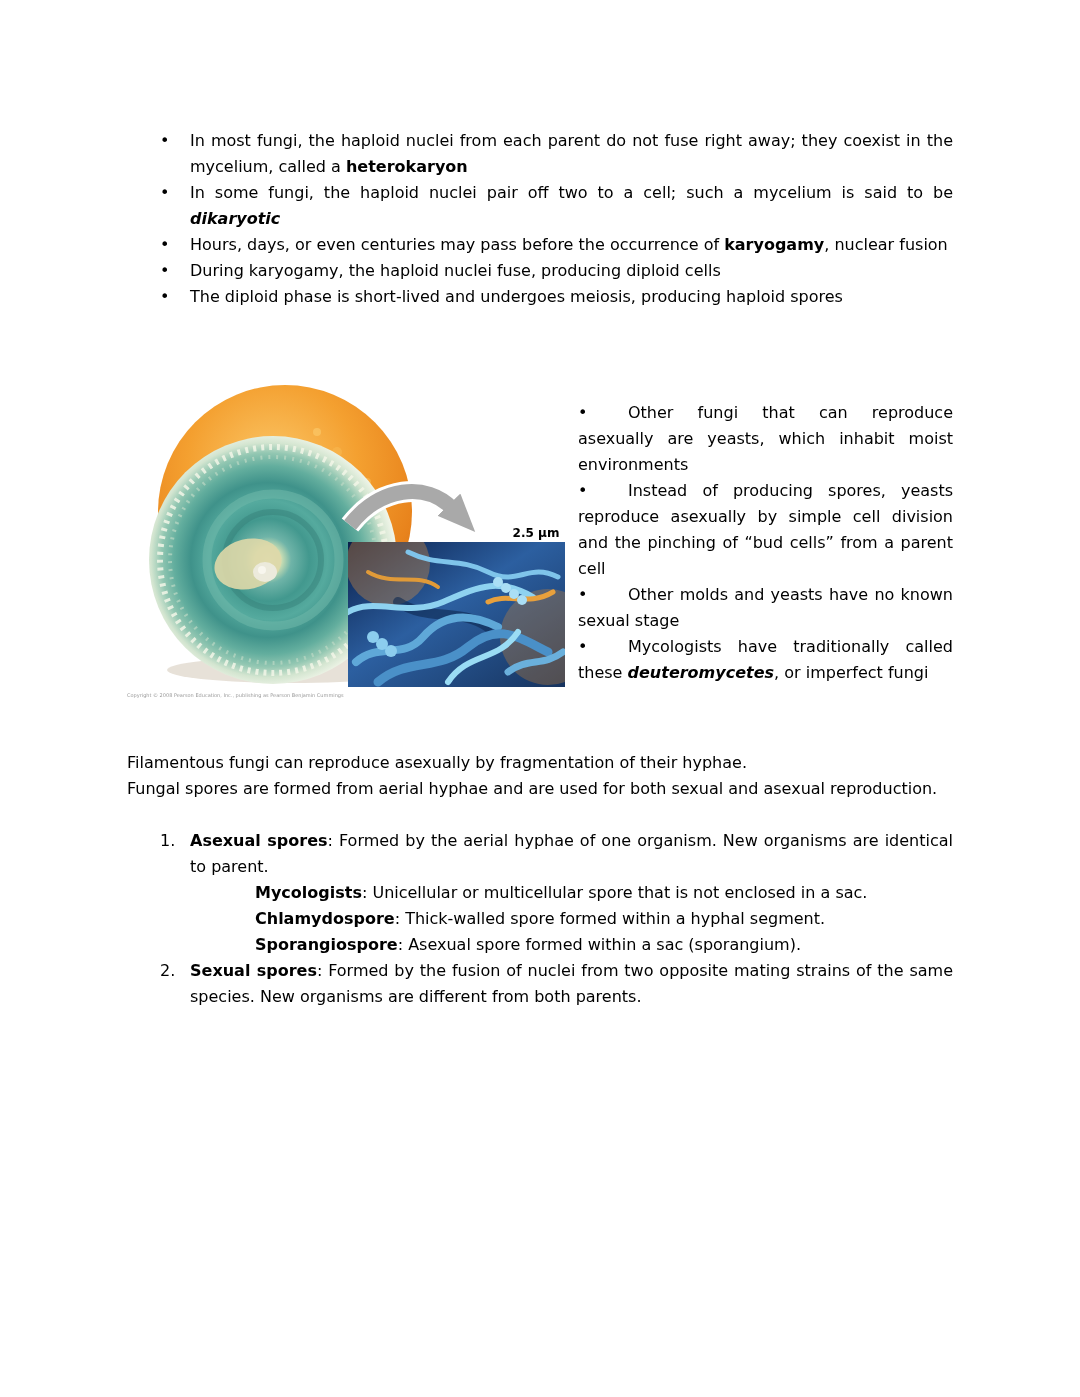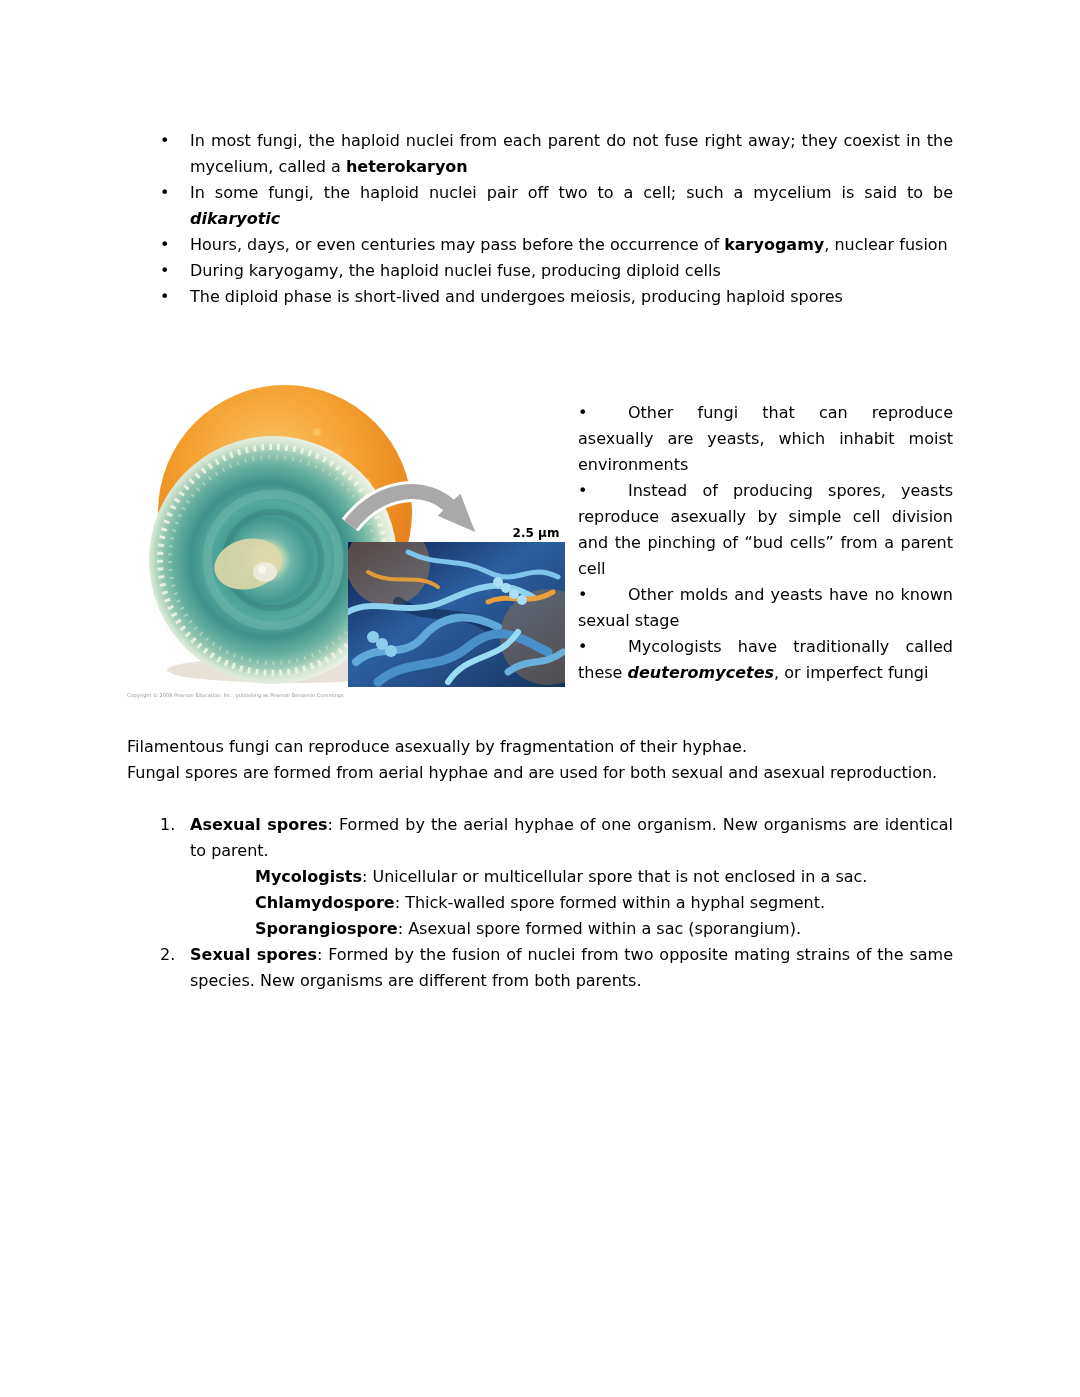--- a/index.html
+++ b/index.html
@@ -25,21 +25,21 @@
   .scale-label svg { display:block; margin:1px auto 0 auto; }
   .fig-copyright { position:absolute; left:0; top:310px; font-size:5px; line-height:6px; color:#9a9a9a; width:220px; }
 
   .right-col { position:absolute; left:451px; top:18px; width:375px; }
   .rbullet { text-align:justify; }
   .rbullet .bdot { display:inline-block; width:50px; }
   .section-heading { font-weight:700; text-decoration:underline; }
 
   
   .para { text-align:justify; }
-  .para-1 { margin-top:4px; }
+  .para-1 { margin-top:20px; }
   .para-2 { }
 
   
   .numlist { margin-top:26px; }
   .num-item { position:relative; padding-left:63px; text-align:justify; }
   .num-item .num { position:absolute; left:33px; top:0; }
   .sub-item { padding-left:128px; }
 </style>
 </head>
 <body>

